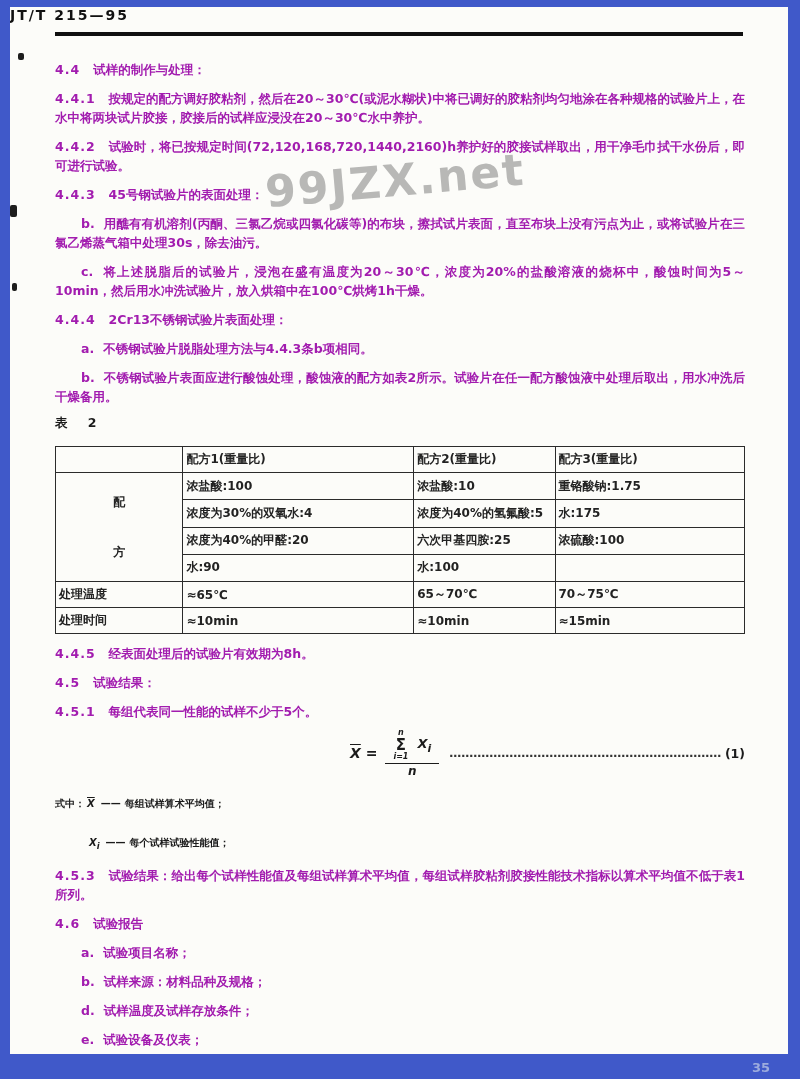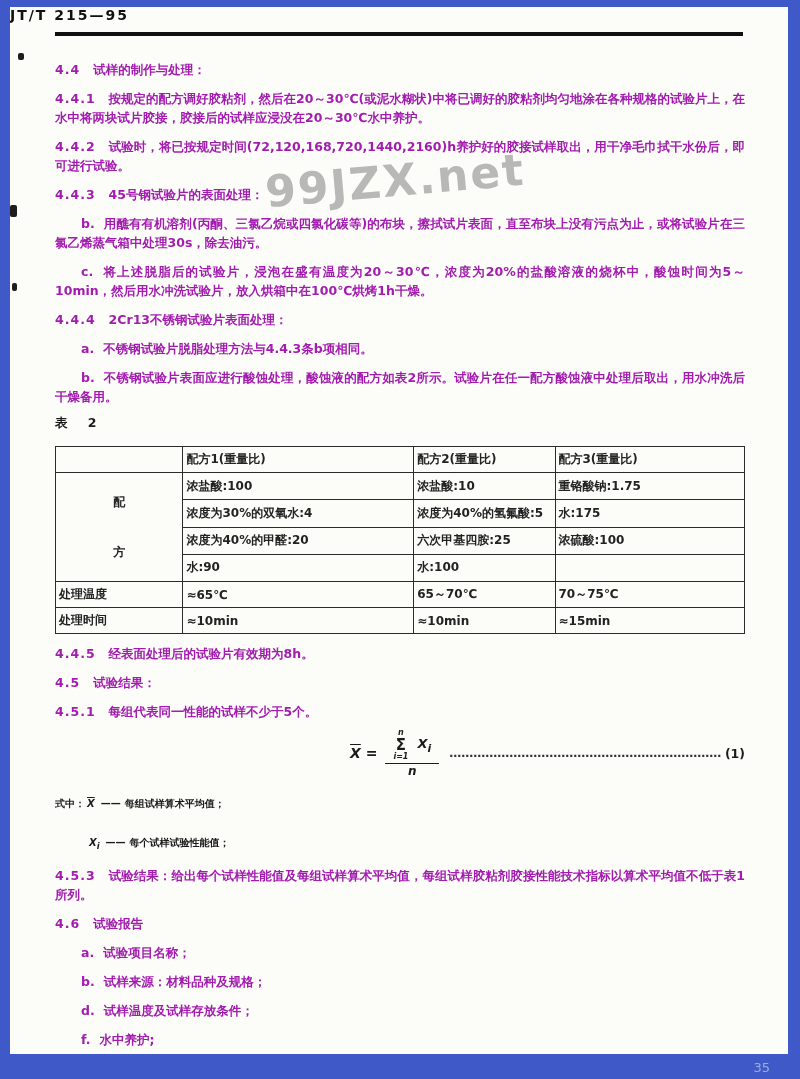--- a/index.html
+++ b/index.html
@@ -71,21 +71,21 @@
 
   .watermark {
     position: absolute; left: 255px; top: 148px;
     font-size: 44px; font-weight: 700; letter-spacing: 2px;
     color: rgba(128,128,128,0.55);
     transform: rotate(-5deg);
     pointer-events: none; white-space: nowrap;
   }
   .page-number {
     position: absolute; right: 30px; bottom: 4px;
-    font-size: 13px; font-weight: 400; color: #9cabdd;
+    font-size: 13px; font-weight: 700; color: #9cabdd;
   }
   .artifact { position: absolute; background: #1d1d1d; border-radius: 2px; }
   .artifact-1 { left: 0px; top: 198px; width: 7px; height: 12px; }
   .artifact-2 { left: 2px; top: 276px; width: 5px; height: 8px; }
   .artifact-3 { left: 8px; top: 46px; width: 6px; height: 7px; }
 </style>
 </head>
 <body>
 
 <div class="page">
@@ -201,20 +201,21 @@
     <p class="where-line where-indent"><span class="where-sym"><span>X</span><sub>i</sub></span><span class="where-dash">——</span><span>每个试样试验性能值；</span></p>
 
 
     <p class="para"><span class="num">4.5.3</span><span>试验结果：给出每个试样性能值及每组试样算术平均值，每组试样胶粘剂胶接性能技术指标以算术平均值不低于表1所列。</span></p>
 
     <p class="para"><span class="num">4.6</span><span>试验报告</span></p>
 
     <p class="para item item-sp"><span class="num">a.</span><span>试验项目名称；</span></p>
     <p class="para item item-sp"><span class="num">b.</span><span>试样来源：材料品种及规格；</span></p>
     <p class="para item item-sp"><span class="num">d.</span><span>试样温度及试样存放条件；</span></p>
+    <p class="para item item-sp"><span class="num">e.</span><span>试验设备及仪表；</span></p>
     <p class="para item item-sp"><span class="num">f.</span><span>水中养护;</span></p>
 
   </div>
 
   <div class="watermark">99JZX.net</div>
 </div>
 
 <div class="page-number">35</div>
 
 </body></html>

